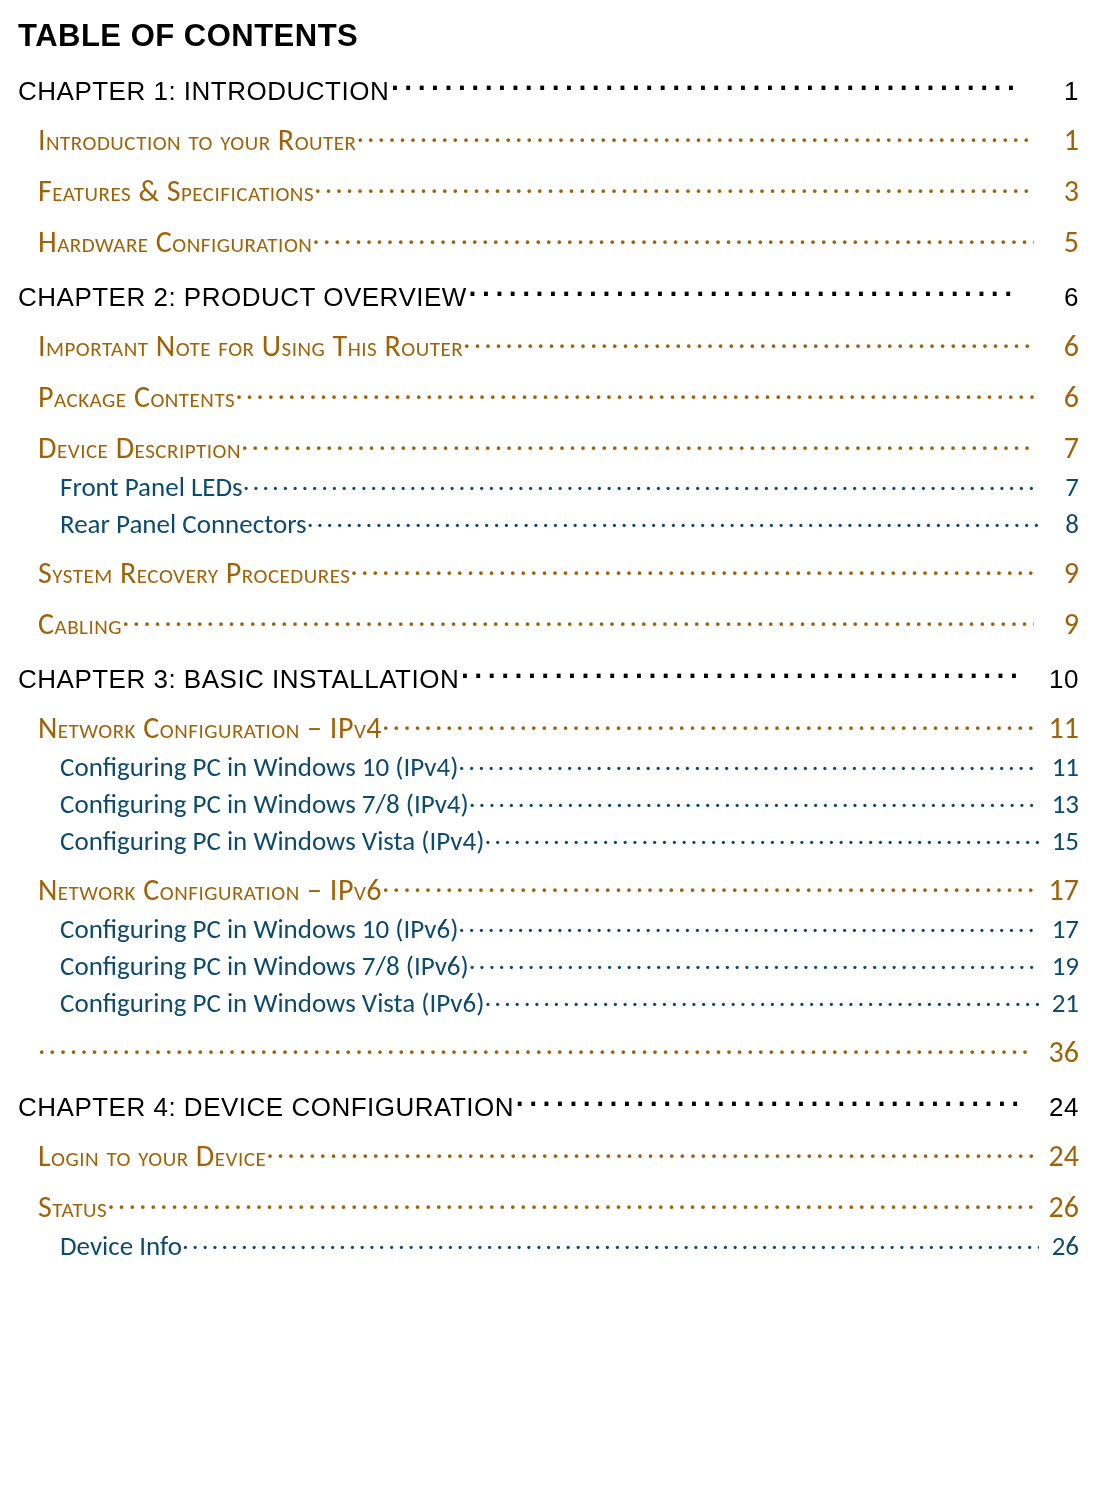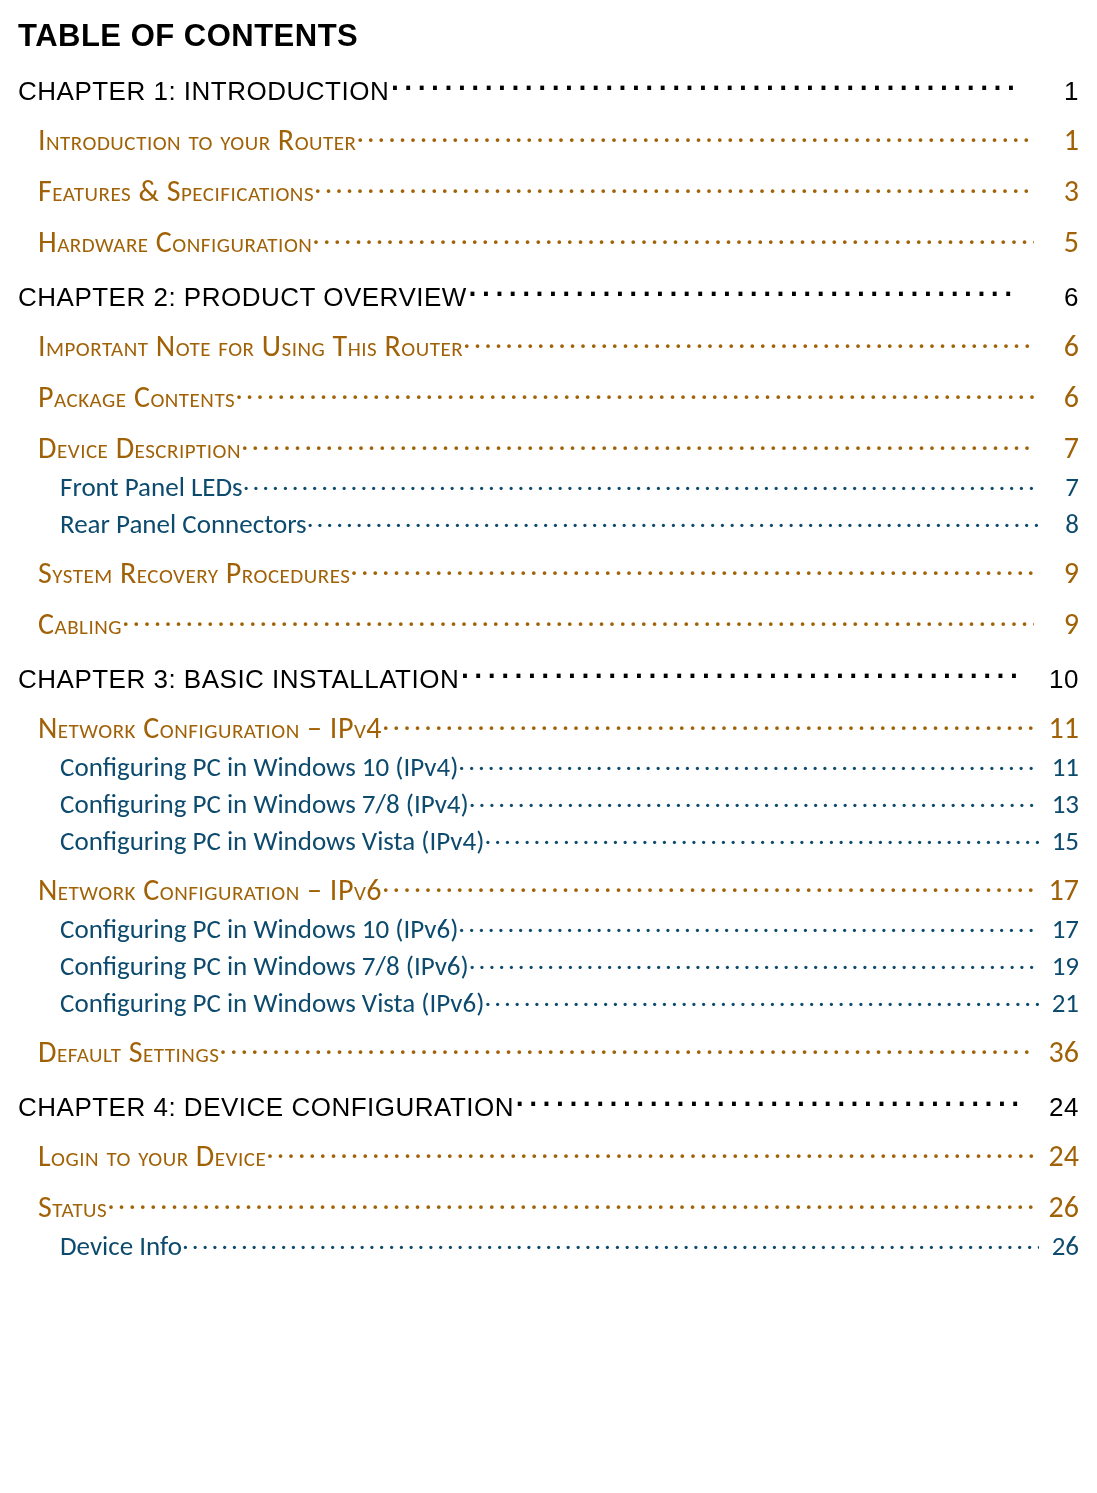--- a/index.html
+++ b/index.html
@@ -237,21 +237,20 @@
     </div>
     <div class="toc-row subsection">
       <a class="toc-link">
         <span class="label">Configuring PC in Windows Vista (IPv6)</span>
         <span class="leader"></span>
         <span class="page">21</span>
       </a>
     </div>
     <div class="toc-row section">
       <a class="toc-link">
-        <span class="label sc">Default Settings</span>
         <span class="leader"></span>
         <span class="page">36</span>
       </a>
     </div>
     <div class="toc-row chapter">
       <a class="toc-link">
         <span class="label">CHAPTER 4: DEVICE CONFIGURATION</span>
         <span class="leader"></span>
         <span class="page">24</span>
       </a>

